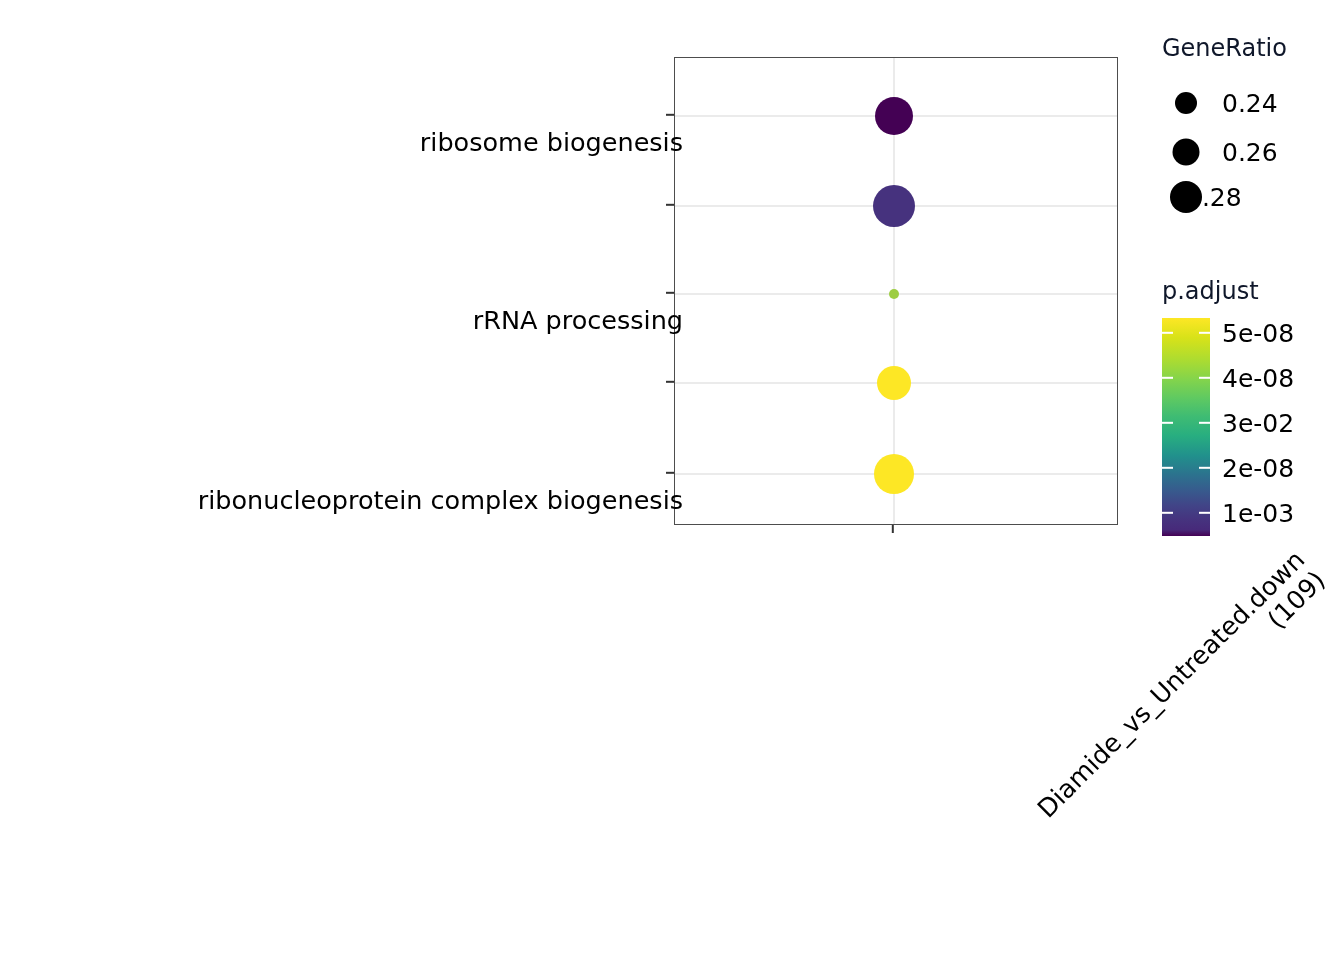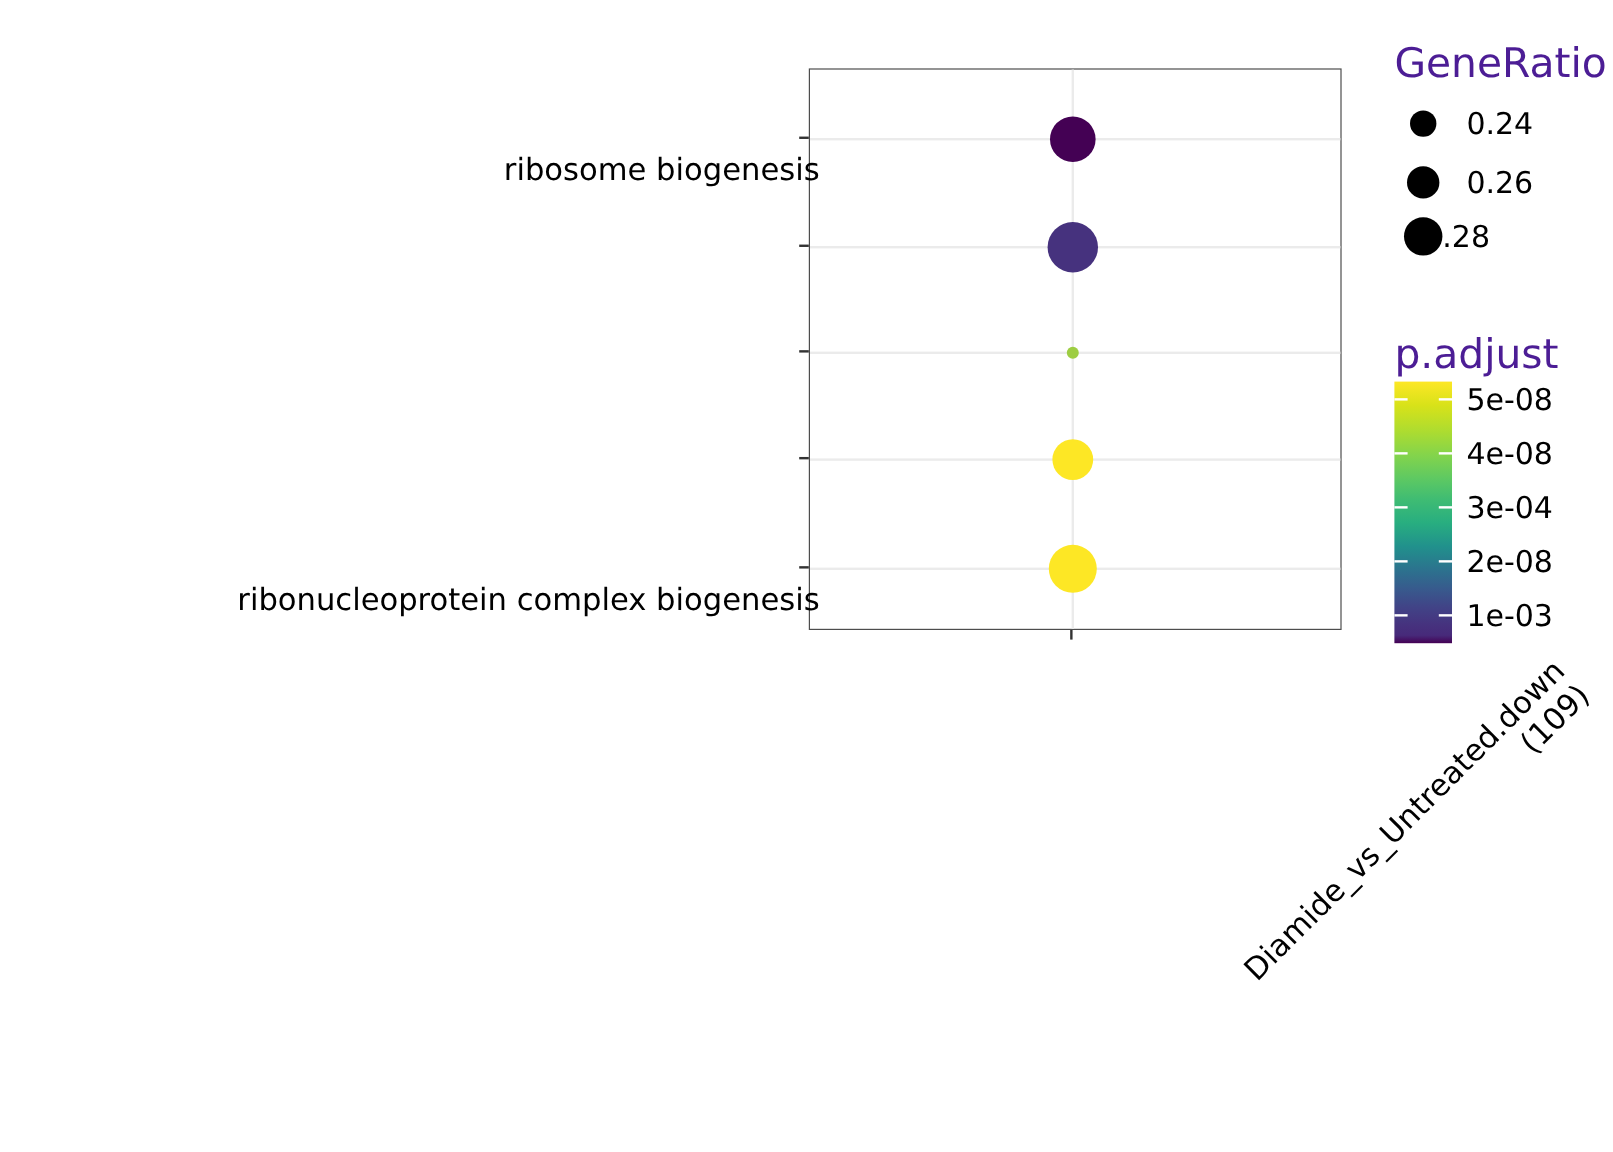--- a/index.html
+++ b/index.html
@@ -91,24 +91,24 @@
     white-space: nowrap;
     font-size: 25.5px;
     line-height: 1.14;
     color: #000000;
   }
   .xtick-label span { display: block; }
 
   
   .legend-title {
     position: absolute;
-    font-size: 34px;
-    line-height: 1;
-    white-space: nowrap;
-    color: #4c1d95;
+    font-size: 24px;
+    line-height: 1;
+    white-space: nowrap;
+    color: #0f172a;
   }
   .legend-key-circle {
     position: absolute;
     border-radius: 50%;
     background: #000000;
     transform: translate(-50%, -50%);
   }
   .legend-key-label {
     position: absolute;
     font-size: 25px;
@@ -178,20 +178,21 @@
 
     <div class="dot" style="left:219px; top:58px; width:38px; height:38px; background:#440154;"></div>
     <div class="dot" style="left:219px; top:148px; width:42px; height:42px; background:#46327e;"></div>
     <div class="dot" style="left:219px; top:236px; width:10px; height:10px; background:#9dcd42;"></div>
     <div class="dot" style="left:219px; top:325px; width:34px; height:34px; background:#fde725;"></div>
     <div class="dot" style="left:219px; top:416px; width:40px; height:40px; background:#fde725;"></div>
   </div>
 
   <div style="position:absolute; left:17px; top:0; width:666px; height:960px;margin-top:28px;">
     <div class="ytick-label" style="top:115px">ribosome biogenesis</div>
+    <div class="ytick-label" style="top:293px">rRNA processing</div>
     <div class="ytick-label" style="top:473px">ribonucleoprotein complex biogenesis</div>
   </div>
   <div class="ytick-mark" style="left:666px; top:115px"></div>
   <div class="ytick-mark" style="left:666px; top:205px"></div>
   <div class="ytick-mark" style="left:666px; top:293px"></div>
   <div class="ytick-mark" style="left:666px; top:382px"></div>
   <div class="ytick-mark" style="left:666px; top:473px"></div>
 
   <div class="xtick-mark" style="left:893px; top:525px"></div>
   <div class="xtick-label" style="left:925px; top:545px">
@@ -224,18 +225,18 @@
       <div class="cb-tick left" style="top:105px"></div>
       <div class="cb-tick right" style="top:105px"></div>
       <div class="cb-tick left" style="top:150px"></div>
       <div class="cb-tick right" style="top:150px"></div>
       <div class="cb-tick left" style="top:195px"></div>
       <div class="cb-tick right" style="top:195px"></div>
     </div>
 
     <div class="cb-label" style="top:333px">5e-08</div>
     <div class="cb-label" style="top:378px">4e-08</div>
-    <div class="cb-label" style="top:423px">3e-04</div>
+    <div class="cb-label" style="top:423px">3e-02</div>
     <div class="cb-label" style="top:468px">2e-08</div>
     <div class="cb-label" style="top:513px">1e-03</div>
   </div>
 
 </div>
 
 </body></html>

